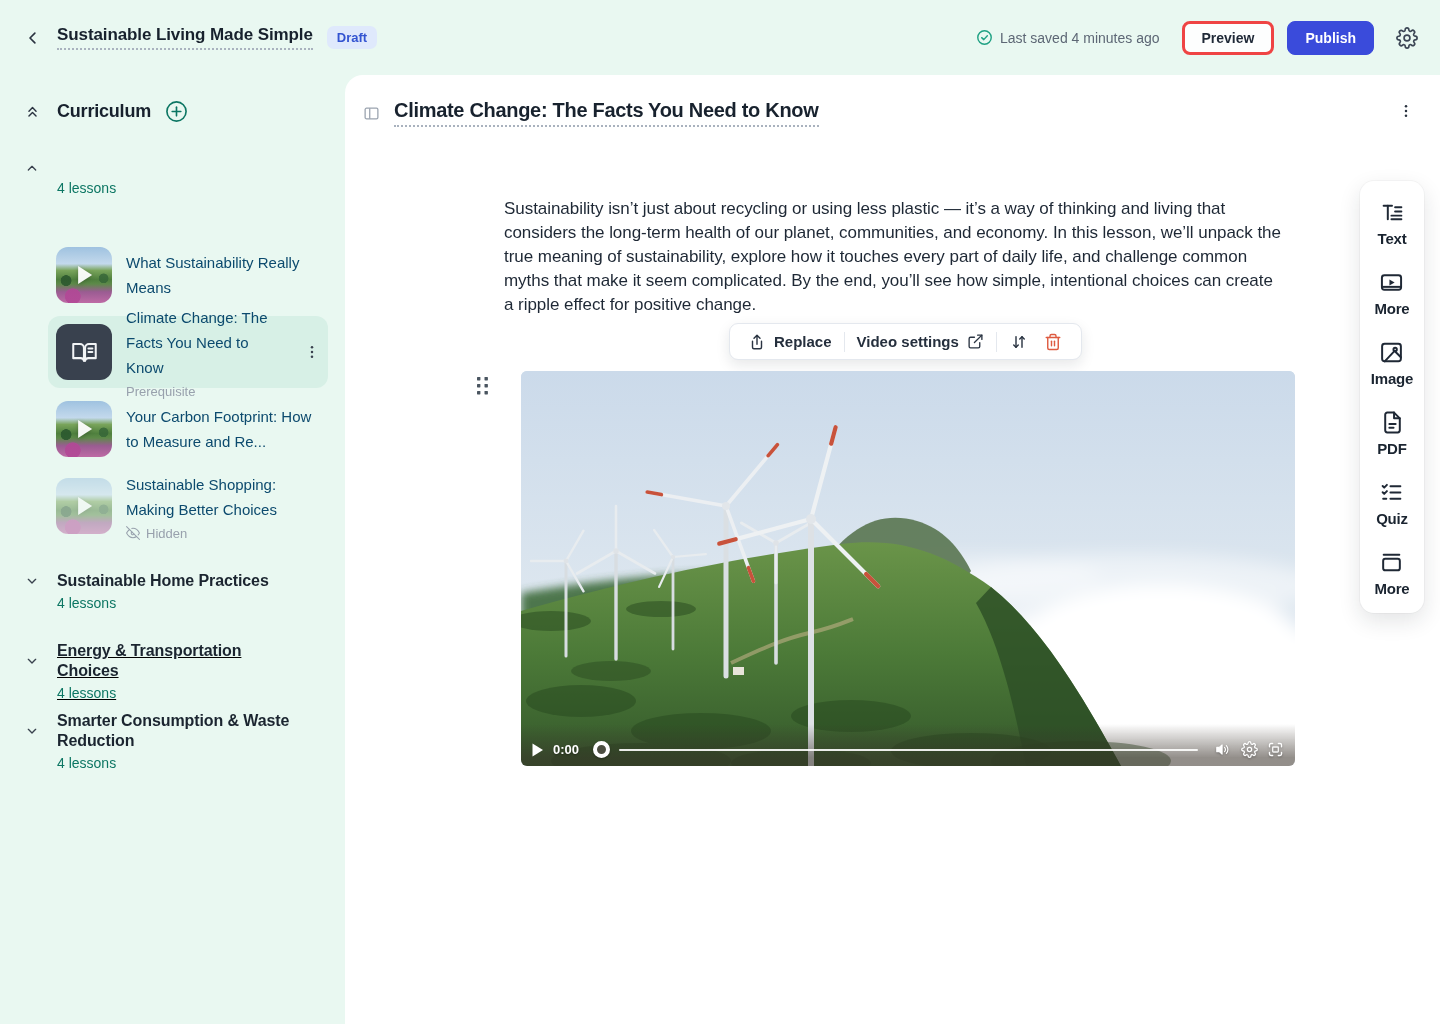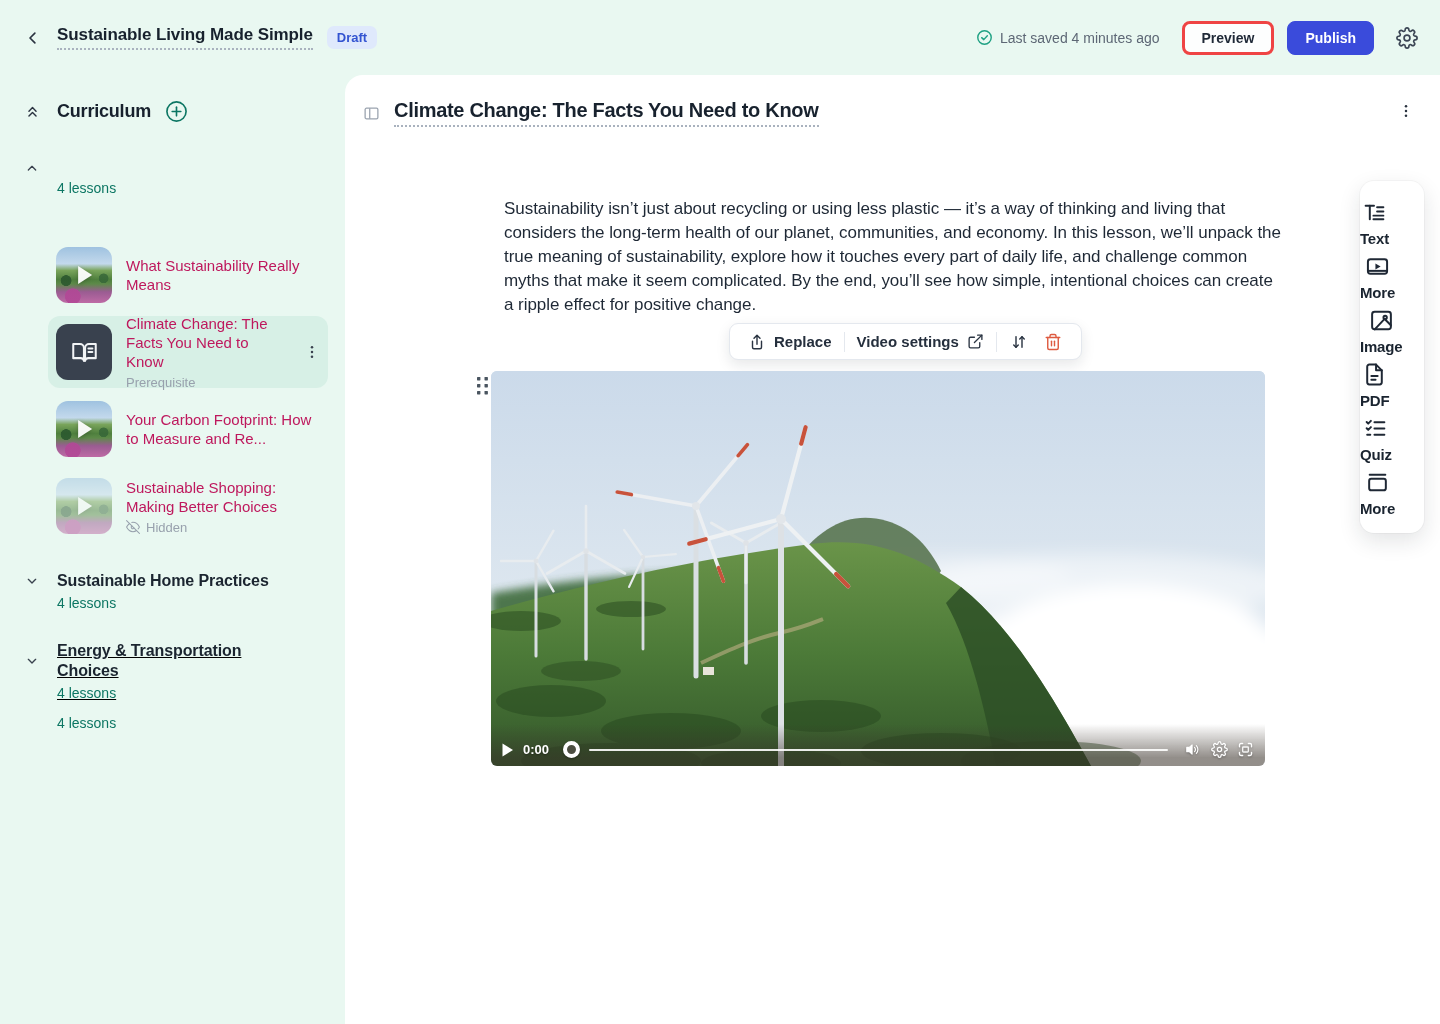--- a/index.html
+++ b/index.html
@@ -43,21 +43,21 @@
       radial-gradient(circle at 85% 56%, rgba(52,100,55,.8) 0 8%, transparent 9%),
       radial-gradient(circle at 30% 88%, rgba(178,72,150,.9) 0 12%, transparent 13%),
       linear-gradient(180deg,#9FC2E0 0%,#C3D9EC 30%,#79A45B 42%,#4F803E 58%,#5D8A49 66%,#9A5C92 80%,#BE6AA5 100%);
   }
   .thumb.dim { opacity:.5; }
   .playtri { position:absolute; left:50%; top:50%; transform:translate(-42%,-50%); width:0; height:0;
     border-left:14px solid rgba(255,255,255,.95); border-top:9px solid transparent; border-bottom:9px solid transparent;
     filter:drop-shadow(0 1px 2px rgba(0,0,0,.25)); }
   .tile-book { width:56px; height:56px; border-radius:12px; flex-shrink:0; background:#39414E; display:flex; align-items:center; justify-content:center; color:#F2F4F6; }
   .row-text { flex:1; min-width:0; }
-  .row-title { font-size:15px; line-height:19px; font-weight:500; color:#be185d; }
+  .row-title { font-size:15px; line-height:25px; font-weight:500; color:#0c4a6e; }
   .row-meta { margin-top:4px; font-size:13px; color:#98A1AD; display:flex; align-items:center; gap:6px; }
   .row-kebab { width:16px; height:16px; color:#39424E; flex-shrink:0; cursor:pointer; }
 
   
   .main { position:absolute; left:345px; top:75px; right:0; bottom:0; background:#FFFFFF; border-radius:18px 0 0 0; }
   .lesson-head { position:absolute; left:18px; top:24px; display:flex; align-items:center; }
   .panel-icon { width:17px; height:17px; color:#9AA3AF; cursor:pointer; }
   .lesson-title { margin-left:14px; font-size:20px; font-weight:700; color:#18222E; letter-spacing:-0.3px; border-bottom:2px dotted #A9B2BE; padding-bottom:3px; }
   .main-kebab { position:absolute; right:26px; top:28px; width:16px; height:16px; color:#2A3340; cursor:pointer; }
   .para { position:absolute; left:159px; top:122px; width:778px; font-size:17px; line-height:24px; color:#1E2835; letter-spacing:-0.05px; }
@@ -65,32 +65,32 @@
   .block-toolbar { position:absolute; left:384px; top:248px; height:37px; display:flex; align-items:center; background:#FFFFFF;
     border:1px solid #E4E8EE; border-radius:9px; box-shadow:0 5px 14px rgba(20,30,40,.10); padding:0 11px; }
   .bt-item { display:flex; align-items:center; gap:8px; font-size:15px; font-weight:600; color:#252F3D; padding:0 7px; cursor:pointer; }
   .bt-item svg { color:#2A3442; }
   .bt-div { width:1px; height:20px; background:#E4E8EE; margin:0 5px; }
   .bt-icon-btn { padding:0 8px; display:flex; align-items:center; cursor:pointer; color:#2A3442; }
   .bt-trash { color:#DE5B41; }
 
   .drag-handle { position:absolute; left:130px; top:299px; color:#4A5560; cursor:grab; }
 
-  .video { position:absolute; left:146px; top:296px; width:774px; height:395px; border-radius:6px; overflow:hidden; background:#CFDDE9; }
+  .video { position:absolute; left:176px; top:296px; width:774px; height:395px; border-radius:6px; overflow:hidden; background:#CFDDE9; }
   .vbar { position:absolute; left:0; right:0; bottom:0; height:42px; background:linear-gradient(180deg, rgba(60,52,44,0) 0%, rgba(58,50,42,.55) 80%); display:flex; align-items:flex-end; }
   .vrow { display:flex; align-items:center; width:100%; padding:0 11px 8px 10px; gap:9px; color:#FFFFFF; }
   .vtime { font-size:13px; font-weight:600; text-shadow:0 1px 2px rgba(0,0,0,.35); }
   .vknob { width:17px; height:17px; border-radius:50%; border:4px solid #FFFFFF; background:rgba(90,85,80,.65); margin-left:5px; flex-shrink:0; box-shadow:0 1px 2px rgba(0,0,0,.3); cursor:pointer; }
   .vline { flex:1; height:2px; background:rgba(255,255,255,.9); border-radius:2px; margin-right:8px; cursor:pointer; }
   .vicon { width:17px; height:17px; color:#fff; cursor:pointer; filter:drop-shadow(0 1px 1px rgba(0,0,0,.3)); flex-shrink:0; }
   .vplay { width:13px; height:14px; cursor:pointer; flex-shrink:0; }
 
   
   .insert { position:absolute; right:16px; top:181px; width:64px; background:#FFFFFF; border-radius:14px;
-    box-shadow:0 8px 22px rgba(25,35,45,.12), 0 0 0 1px rgba(25,35,45,.03); padding:19px 0 16px; display:flex; flex-direction:column; align-items:flex-start; gap:7px; }
+    box-shadow:0 8px 22px rgba(25,35,45,.12), 0 0 0 1px rgba(25,35,45,.03); padding:19px 0 16px; display:flex; flex-direction:column; align-items:center; gap:23px; }
   .ins-item { display:flex; flex-direction:column; align-items:center; gap:5px; cursor:pointer; }
   .ins-item svg { color:#1F2835; }
   .ins-label { font-size:15px; font-weight:600; color:#1A2430; letter-spacing:-0.2px; }
 </style>
 </head>
 <body>
 
 <div class="canvas">
 
   <div class="topbar">
@@ -210,20 +210,26 @@
       <div class="sec-top">
         <svg class="sec-chev" viewBox="0 0 24 24" fill="none" stroke="currentColor" stroke-width="2" stroke-linecap="round" stroke-linejoin="round">
             <polyline points="6.5 9.5 12 15 17.5 9.5"></polyline>
           </svg>
         <div class="sec-title">Energy &amp; Transportation Choices</div>
       </div>
       <div class="sec-count">4 lessons</div>
     </div>
 
     <div class="sec" style="top:636px;">
+      <div class="sec-top">
+        <svg class="sec-chev" viewBox="0 0 24 24" fill="none" stroke="currentColor" stroke-width="2" stroke-linecap="round" stroke-linejoin="round">
+            <polyline points="6.5 9.5 12 15 17.5 9.5"></polyline>
+          </svg>
+        <div class="sec-title">Smarter Consumption &amp; Waste Reduction</div>
+      </div>
       <div class="sec-count">4 lessons</div>
     </div>
   </div>
 
   <div class="main">
     <div class="lesson-head">
       <svg class="panel-icon" viewBox="0 0 24 24" fill="none" stroke="currentColor" stroke-width="1.8" stroke-linejoin="round">
           <rect x="3" y="4.5" width="18" height="15" rx="2"></rect>
           <line x1="9.5" y1="4.5" x2="9.5" y2="19.5"></line>
         </svg>

